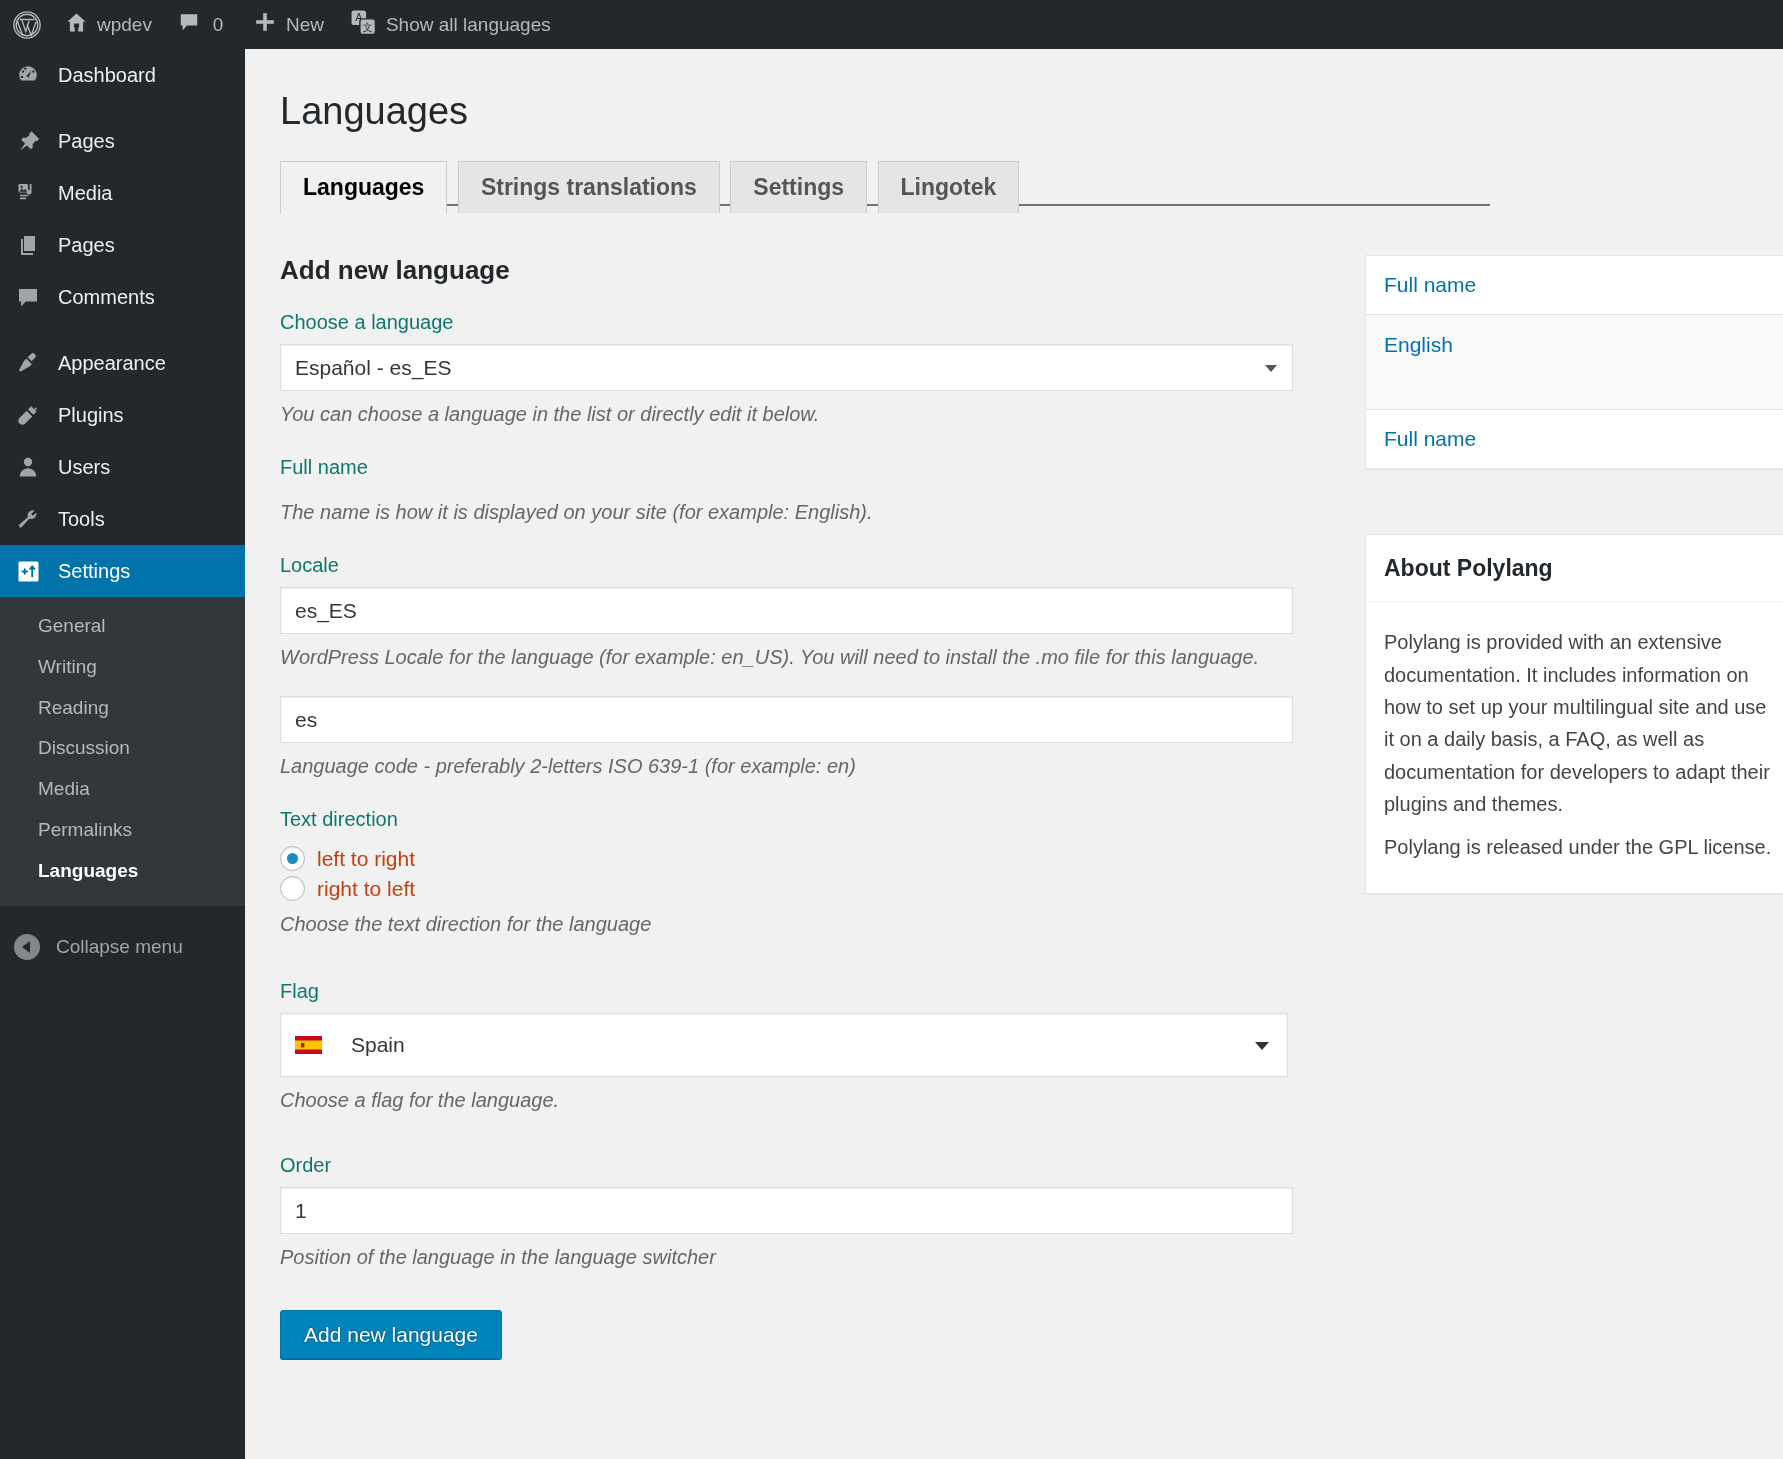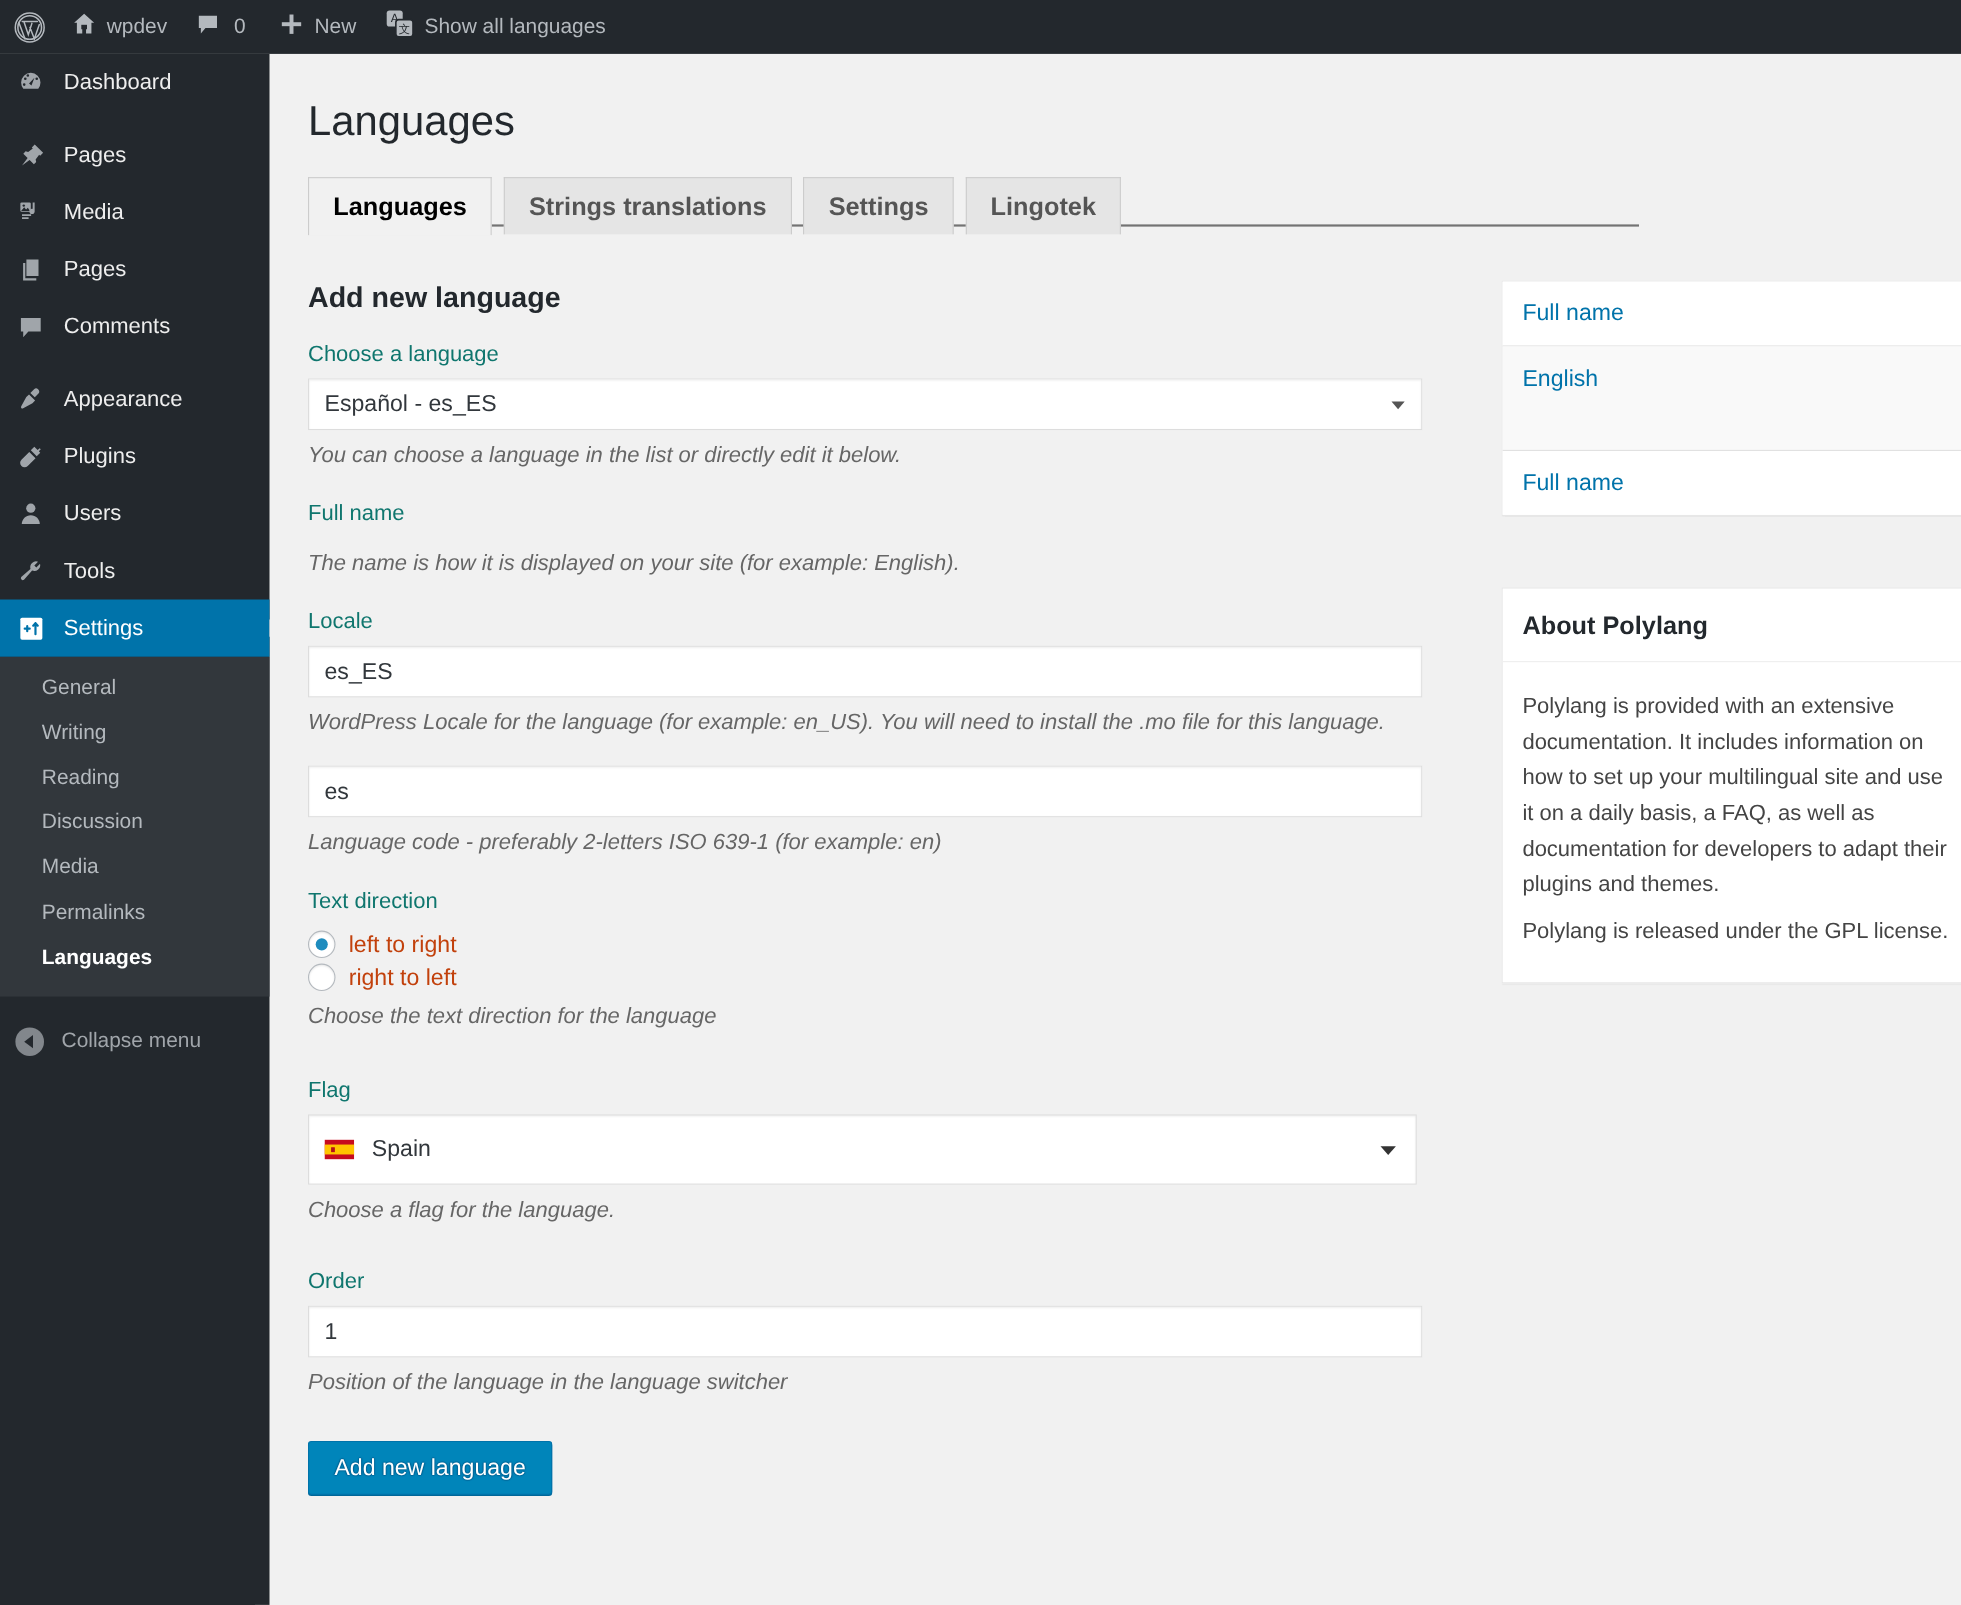--- a/index.html
+++ b/index.html
@@ -261,21 +261,21 @@
 
   
   .flag-select {
     position: relative;
     width: 1008px; height: 64px;
     background: #fff;
     border: 1px solid #ddd;
     box-shadow: inset 0 1px 2px rgba(0,0,0,.07);
     display: flex; align-items: center;
     padding: 0 14px;
-    gap: 16px;
+    gap: 29px;
     cursor: pointer;
   }
   .flag-select .fs-arrow {
     position: absolute; right: 18px; top: 50%; margin-top: -3px;
     width:0;height:0;border-style:solid;border-width:8px 7px 0 7px;
     border-color:#333 transparent transparent transparent;
   }
   .flag-img { width: 27px; height: 18px; display:block; flex:0 0 27px; }
   .flag-name { font-size: 21px; color: #32373c; }
 

